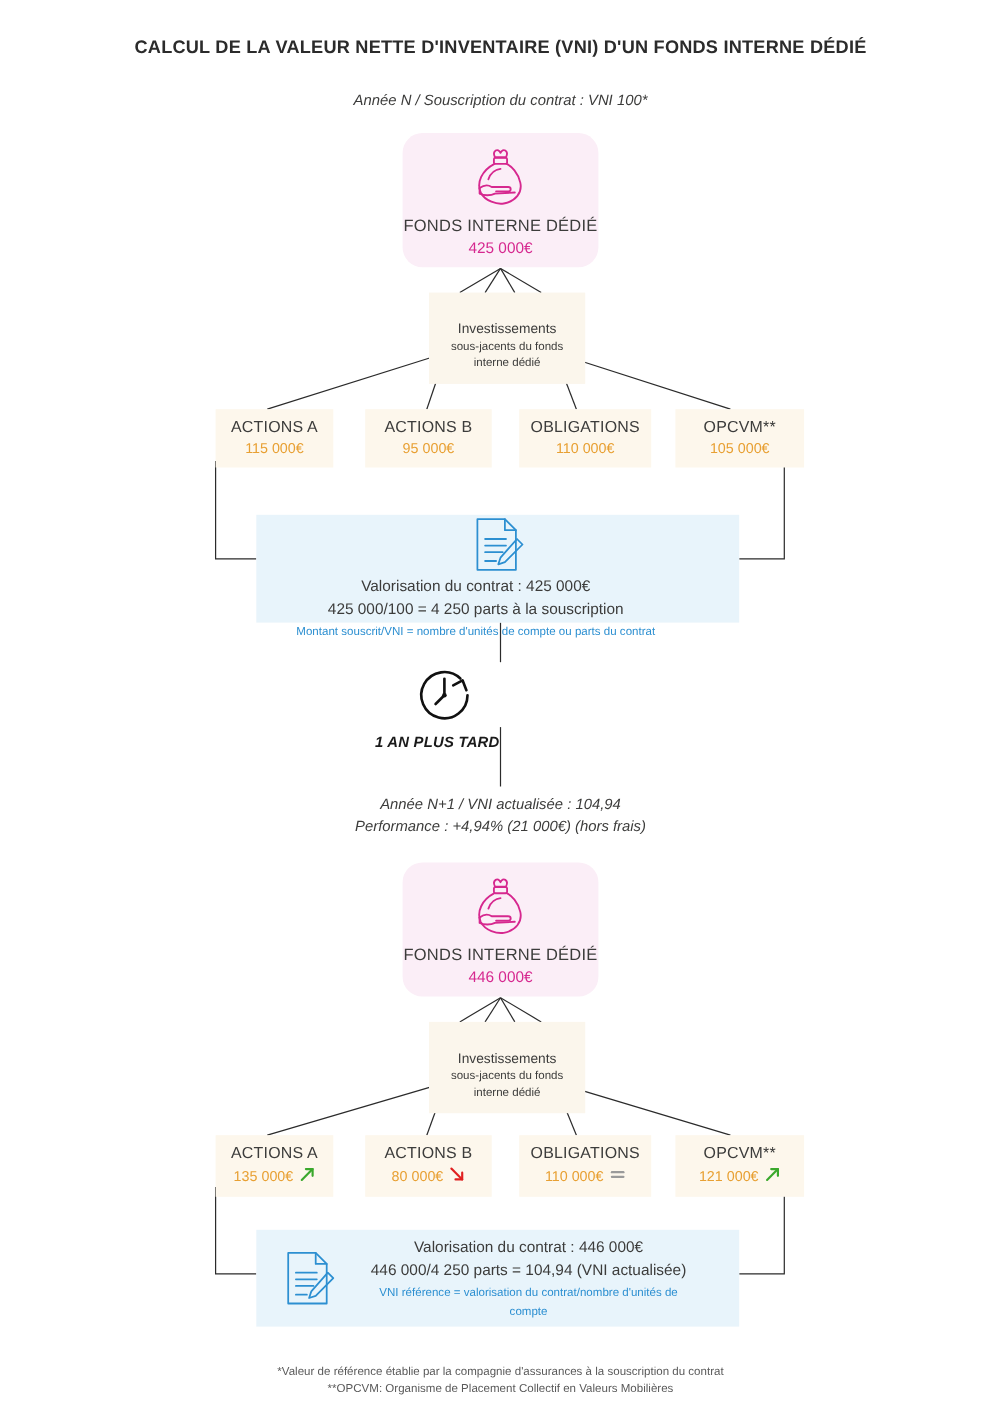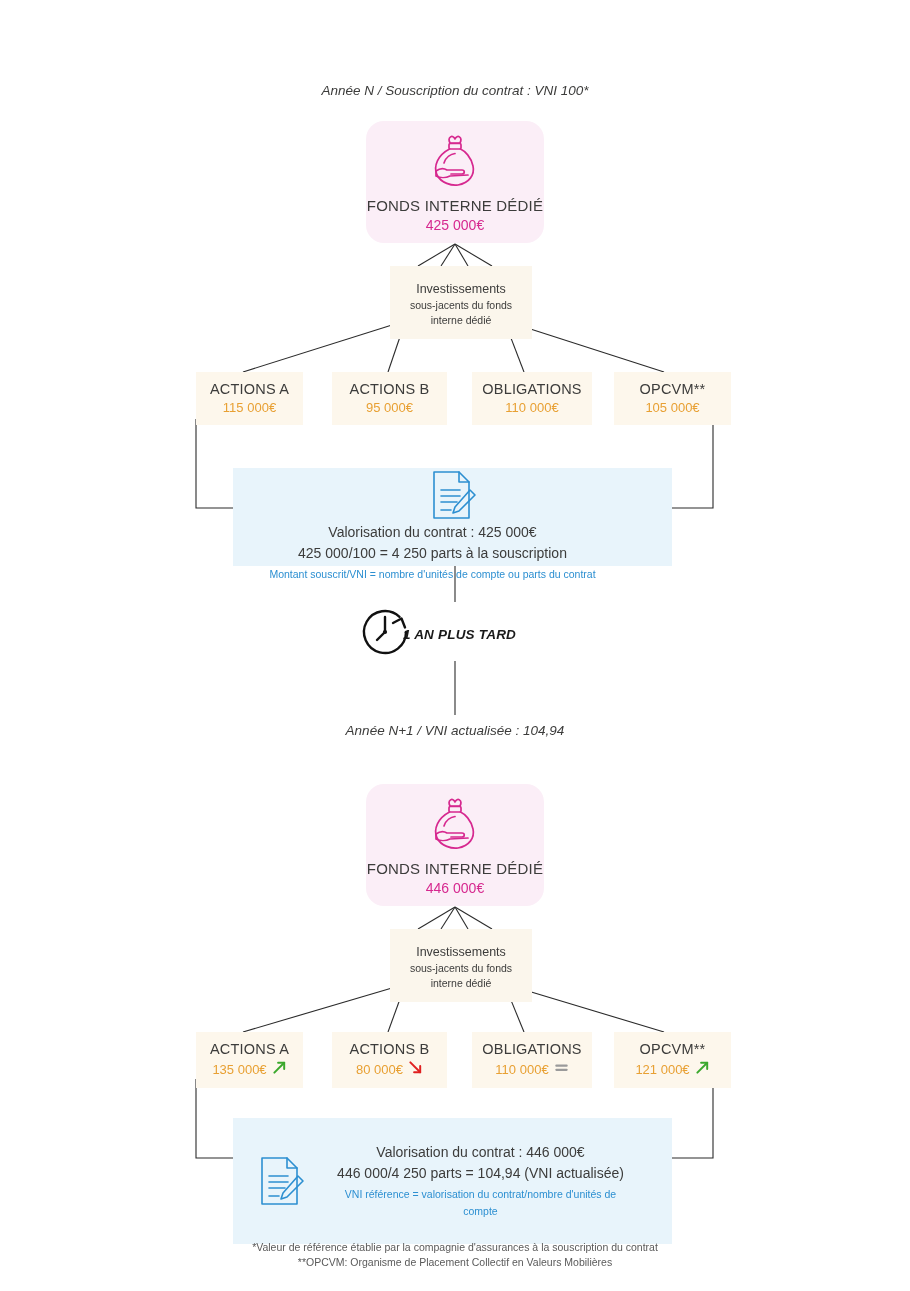--- a/index.html
+++ b/index.html
@@ -55,21 +55,21 @@
     color:#d6288f;
     margin-top:3px;
   }
   .bag-icon{display:block; margin:0 auto;}
 
   
   .inv-box{
     width:130px;
     background:#fbf6ec;
     text-align:center;
-    padding:16px 6px 12px 6px;
+    padding:26px 6px 12px 6px;
   }
   .inv-title{font-size:12.5px; color:#3c3c3b; line-height:15px;}
   .inv-sub{font-size:10.5px; color:#3c3c3b; line-height:13px; margin-top:2px;}
 
   
   .asset-box{
     background:#fdf7ec;
     text-align:center;
     padding:9px 6px 10px 6px;
   }
@@ -142,20 +142,21 @@
       <line x1="404" y1="988" x2="388" y2="1032"></line>
       <line x1="506" y1="988" x2="524" y2="1032"></line>
       <line x1="518" y1="988" x2="664" y2="1032"></line>
 
       <path d="M196 1079 L196 1158 L233 1158"></path>
 
       <path d="M713 1079 L713 1158 L672 1158"></path>
     </g>
   </svg>
 
+  <div class="abs main-title">CALCUL DE LA VALEUR NETTE D'INVENTAIRE (VNI) D'UN FONDS INTERNE DÉDIÉ</div>
 
   <div class="abs sub-line" style="top:81px;">Année N / Souscription du contrat : VNI 100*</div>
 
   <div class="abs fund-box" style="left:366px; top:121px; height:98px;">
     <span>
       <svg class="bag-icon" width="62" height="60" viewBox="0 0 62 60" fill="none" stroke="#d6288f" stroke-width="1.7" stroke-linecap="round" stroke-linejoin="round">
         <path d="M26 10 C23 4, 29 1, 31 6 C33 1, 39 4, 36 10 Z"></path>
         <rect x="25" y="10.5" width="12" height="5.5" rx="1.3"></rect>
         <path d="M25.5 16 C14 22, 9 33, 13 42 C17 50, 28 53, 34 52 C45 50, 51 42, 49 33 C47 24, 41 18, 36.5 16"></path>
         <path d="M20 30 C22 24, 27 21, 31 20.5"></path>
@@ -213,34 +214,35 @@
         <path d="M41 22 L46 27 L30 43 L24 45 L26 39 Z"></path>
       </svg>
     </div>
     <div class="val-text">
       <div class="val-l1">Valorisation du contrat : 425 000€</div>
       <div class="val-l2">425 000/100 = 4 250 parts à la souscription</div>
       <div class="val-l3">Montant souscrit/VNI = nombre d'unités de compte ou parts du contrat</div>
     </div>
   </div>
 
-  <div class="abs clock-row" style="left:355px; top:602px;">
+  <div class="abs clock-row" style="left:355px; top:602px;flex-direction:column;">
     <span>
       <svg width="62" height="60" viewBox="0 0 62 60" fill="none" stroke="#111111" stroke-width="2.4" stroke-linecap="round" stroke-linejoin="round">
         <path d="M51 30 A21 21 0 1 1 44.5 14.8"></path>
         <path d="M38 21 L46.5 16.5 L50 25.5"></path>
         <line x1="30" y1="15" x2="30" y2="30"></line>
         <line x1="30" y1="30" x2="22" y2="38"></line>
         <circle cx="30" cy="30" r="2.1" fill="#111111" stroke="none"></circle>
       </svg>
     </span>
     <span class="clock-label">1 AN PLUS TARD</span>
   </div>
 
   <div class="abs sub-line" style="top:721px;">Année N+1  / VNI actualisée : 104,94</div>
+  <div class="abs sub-line" style="top:741px;">Performance : +4,94% (21 000€) (hors frais)</div>
 
   <div class="abs fund-box" style="left:366px; top:784px; height:98px;">
     <span>
       <svg class="bag-icon" width="62" height="60" viewBox="0 0 62 60" fill="none" stroke="#d6288f" stroke-width="1.7" stroke-linecap="round" stroke-linejoin="round">
         <path d="M26 10 C23 4, 29 1, 31 6 C33 1, 39 4, 36 10 Z"></path>
         <rect x="25" y="10.5" width="12" height="5.5" rx="1.3"></rect>
         <path d="M25.5 16 C14 22, 9 33, 13 42 C17 50, 28 53, 34 52 C45 50, 51 42, 49 33 C47 24, 41 18, 36.5 16"></path>
         <path d="M20 30 C22 24, 27 21, 31 20.5"></path>
         <path d="M12 38 C16 35, 20 35, 23 37 L38 37 C41 37, 41 41, 38 41 L27 41"></path>
         <path d="M12 38 L12 43 C16 45, 22 45, 26 43 L44 42"></path>
@@ -301,21 +303,21 @@
       <span>121 000€</span>
       <span>
         <svg width="15" height="15" viewBox="0 0 16 16" fill="none" stroke="#3aa82c" stroke-width="2.1" stroke-linecap="round" stroke-linejoin="round">
           <line x1="2.5" y1="13.5" x2="13" y2="3"></line>
           <path d="M6.5 3 L13 3 L13 9.5"></path>
         </svg>
       </span>
     </div>
   </div>
 
-  <div class="abs val-box" style="left:233px; top:1118px; width:439px; height:126px;justify-content:space-between;">
+  <div class="abs val-box" style="left:233px; top:1118px; width:439px; height:88px;justify-content:space-between;">
     <div class="val-icon-wrap">
       <svg width="48" height="54" viewBox="0 0 48 54" fill="none" stroke="#2c8fd1" stroke-width="1.6" stroke-linecap="round" stroke-linejoin="round">
         <path d="M5 4 L30 4 L40 14 L40 50 L5 50 Z"></path>
         <path d="M30 4 L30 14 L40 14"></path>
         <line x1="12" y1="22" x2="31" y2="22"></line>
         <line x1="12" y1="28" x2="31" y2="28"></line>
         <line x1="12" y1="34" x2="28" y2="34"></line>
         <line x1="12" y1="42" x2="22" y2="42"></line>
         <path d="M41 22 L46 27 L30 43 L24 45 L26 39 Z"></path>
       </svg>

